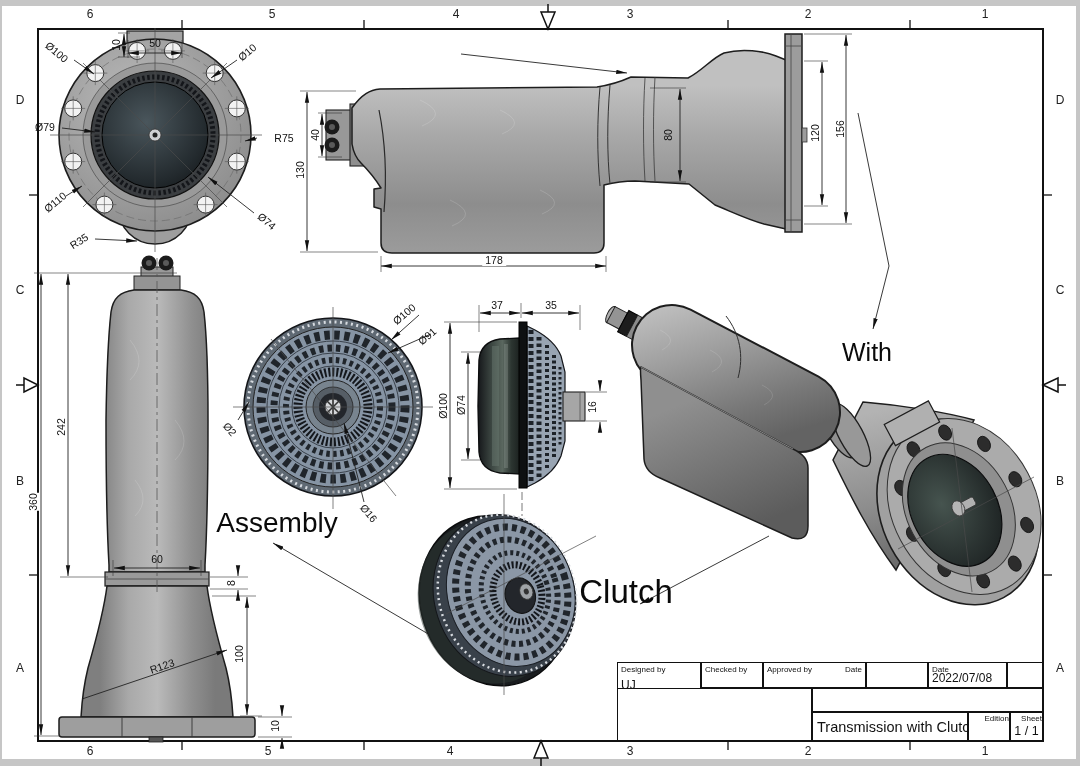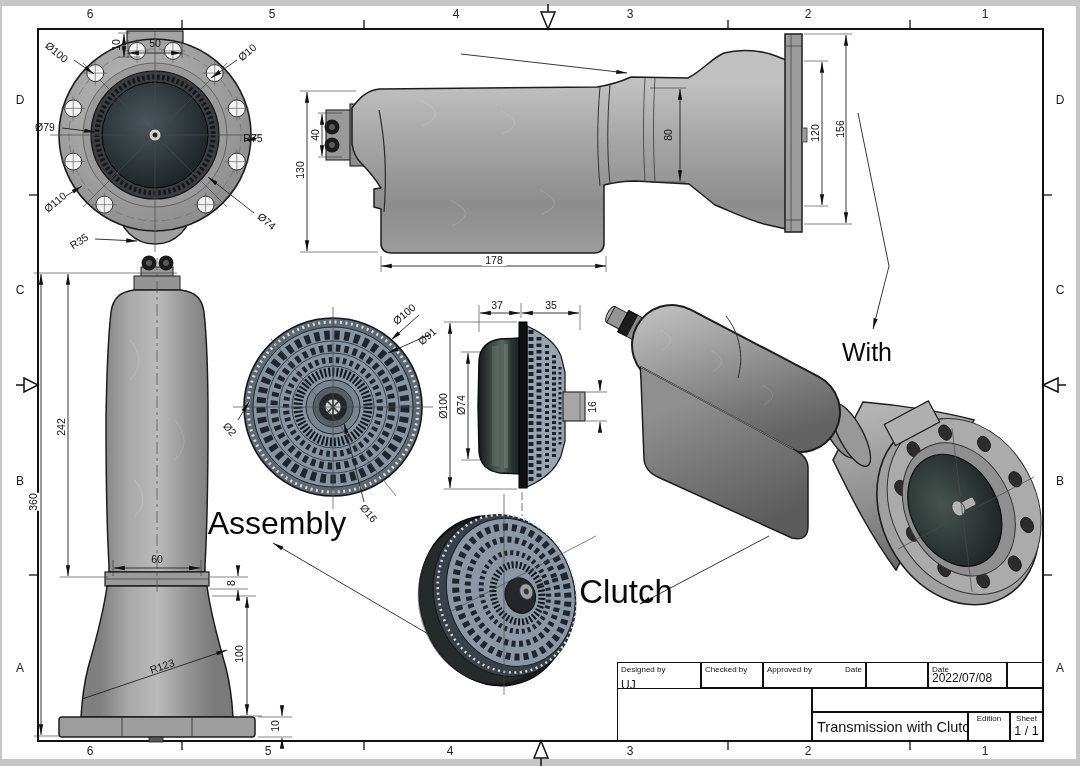--- a/index.html
+++ b/index.html
@@ -2,31 +2,31 @@
 <html><head>
 <meta charset="utf-8">
 <style>
   html,body{margin:0;padding:0;background:#c6c6c6;}
   #stage{position:relative;width:1080px;height:766px;background:#c6c6c6;overflow:hidden;
          font-family:"Liberation Sans",sans-serif;}
   #paper{position:absolute;left:2px;top:6px;width:1074px;height:753px;background:#fff;}
   svg.cad{position:absolute;left:0;top:0;z-index:1;}
   .lbl{position:absolute;z-index:3;color:#111;white-space:nowrap;transform:translate(-50%,-50%);}
   .dim{font-size:10.5px;}
-  .ann{font-size:32px;color:#0a0a0a;}
+  .ann{font-size:28px;color:#0a0a0a;}
   .grid{font-size:12px;color:#222;}
   
   #tb{position:absolute;left:617px;top:662px;width:426px;height:79px;z-index:2;font-size:8px;color:#111;}
   #tb .cell{position:absolute;border:1px solid #111;box-sizing:border-box;background:#fff;}
   #tb .cl{position:absolute;left:3px;top:2px;font-size:8px;}
   #tb .cr{position:absolute;right:3px;top:2px;font-size:8px;}
   #tb .cv{position:absolute;left:3px;bottom:2px;font-size:12px;}
   .tbtitle{font-size:14.5px;line-height:29px;padding-left:4px;overflow:visible;white-space:nowrap;}
   .sheetv{position:absolute;left:0;right:0;top:11px;text-align:center;font-size:12.5px;}
-  .cc{position:absolute;left:0;right:0;top:1px;text-align:center;font-size:8px;}
+  .cc{position:absolute;left:0;right:0;top:1px;text-align:right;font-size:8px;}
 </style>
 </head>
 <body>
 
 <div id="stage">
   <div id="paper"></div>
 
   <svg class="cad" width="1080" height="766" viewBox="0 0 1080 766">
     <defs>
       <marker id="ar" viewBox="0 0 12 6" refX="12" refY="3" markerWidth="12" markerHeight="6" orient="auto-start-reverse">
@@ -432,21 +432,21 @@
 
   <div class="lbl ann" style="left:867px;top:352px;font-size:25px">With</div>
   <div class="lbl ann" style="left:277px;top:523px">Assembly</div>
   <div class="lbl ann" style="left:626px;top:592px;font-size:33px">Clutch</div>
 
   <div class="lbl dim" style="left:57px;top:52px;transform:translate(-50%,-50%) rotate(40deg)">Ø100</div>
   <div class="lbl dim" style="left:247px;top:52px;transform:translate(-50%,-50%) rotate(-40deg)">Ø10</div>
   <div class="lbl dim" style="left:155px;top:43px">50</div>
   <div class="lbl dim" style="left:116px;top:45px;transform:translate(-50%,-50%) rotate(-90deg)">10</div>
   <div class="lbl dim" style="left:45px;top:127px">Ø79</div>
-  <div class="lbl dim" style="left:253px;top:138px">R75</div>
+  <div class="lbl dim" style="left:284px;top:138px">R75</div>
   <div class="lbl dim" style="left:55px;top:202px;transform:translate(-50%,-50%) rotate(-40deg)">Ø110</div>
   <div class="lbl dim" style="left:267px;top:221px;transform:translate(-50%,-50%) rotate(40deg)">Ø74</div>
   <div class="lbl dim" style="left:79px;top:241px;transform:translate(-50%,-50%) rotate(-33deg)">R35</div>
 
   <div class="lbl dim" style="left:300px;top:170px;transform:translate(-50%,-50%) rotate(-90deg)">130</div>
   <div class="lbl dim" style="left:315px;top:135px;transform:translate(-50%,-50%) rotate(-90deg)">40</div>
   <div class="lbl dim" style="left:494px;top:260px;background:#fff;padding:0 3px">178</div>
   <div class="lbl dim" style="left:668px;top:135px;transform:translate(-50%,-50%) rotate(-90deg)">80</div>
   <div class="lbl dim" style="left:815px;top:133px;transform:translate(-50%,-50%) rotate(-90deg)">120</div>
   <div class="lbl dim" style="left:840px;top:129px;transform:translate(-50%,-50%) rotate(-90deg)">156</div>

